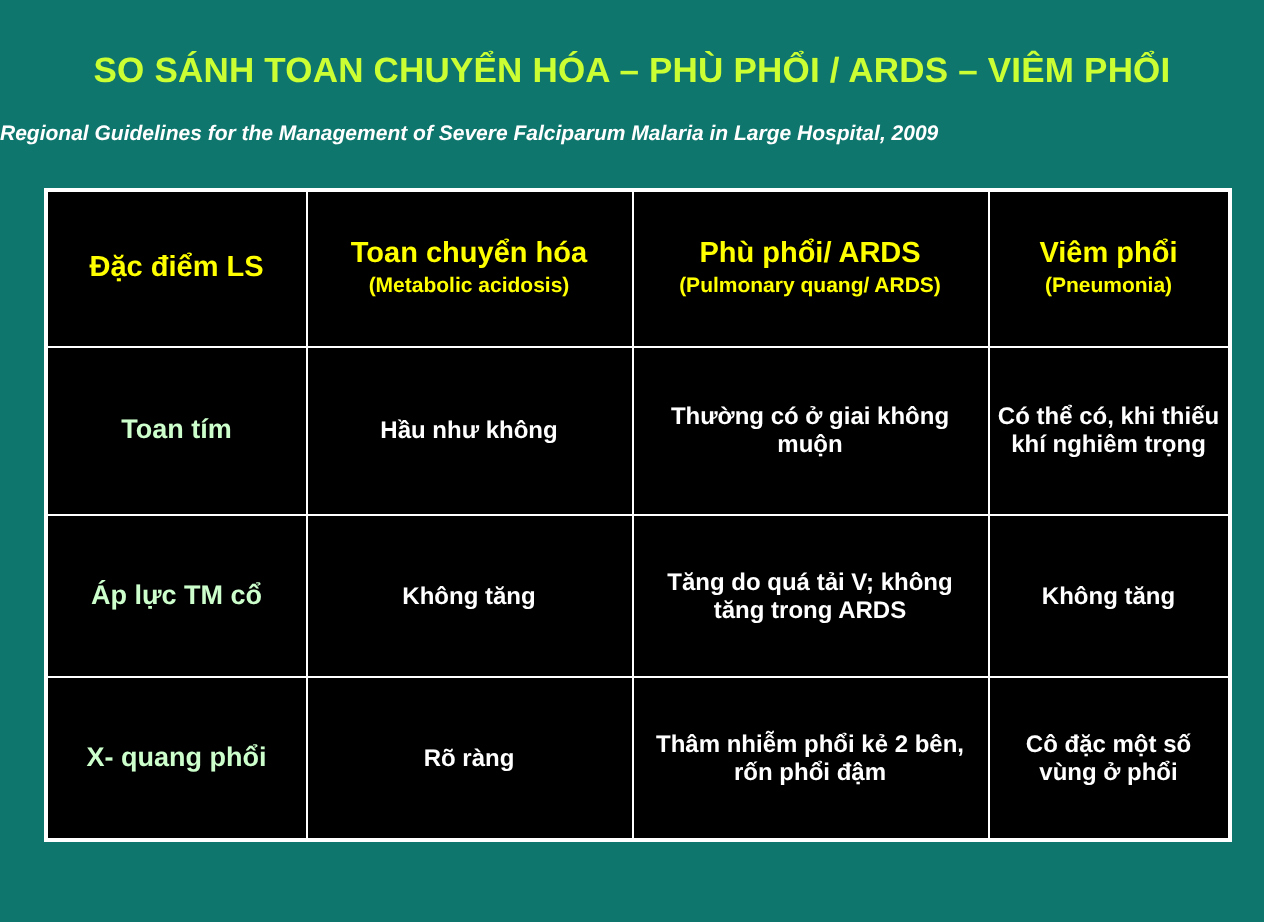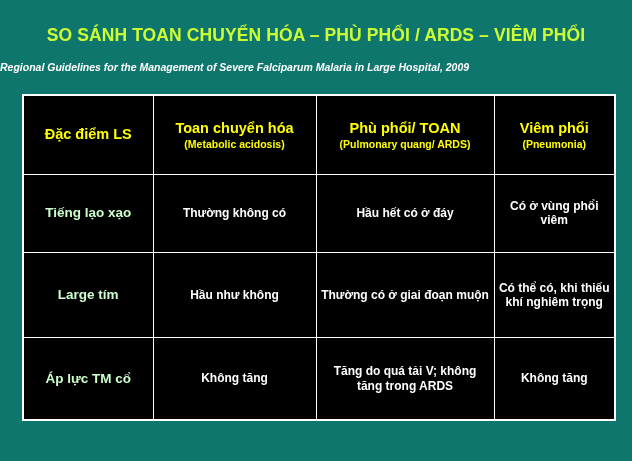--- a/index.html
+++ b/index.html
@@ -125,48 +125,48 @@
       <tbody>
         <tr class="hdr r1">
           <td>
             <span class="hdr-main">Đặc điểm LS</span>
           </td>
           <td>
             <span class="hdr-main">Toan chuyển hóa</span>
             <span class="hdr-sub">(Metabolic acidosis)</span>
           </td>
           <td>
-            <span class="hdr-main">Phù phổi/ TOAN</span>
+            <span class="hdr-main">Phù phổi/ ARDS</span>
             <span class="hdr-sub">(Pulmonary quang/ ARDS)</span>
           </td>
           <td>
             <span class="hdr-main">Viêm phổi</span>
             <span class="hdr-sub">(Pneumonia)</span>
           </td>
         </tr>
 
-        <tr class="r2">
-          <td class="rowlabel">Tiếng lạo xạo</td>
-          <td class="val">Thường không có</td>
-          <td class="val">Hầu hết có ở đáy</td>
-          <td class="val">Có ở vùng phổi viêm</td>
-        </tr>
 
 
         <tr class="r4">
-          <td class="rowlabel">Large tím</td>
+          <td class="rowlabel">Toan tím</td>
           <td class="val">Hầu như không</td>
-          <td class="val">Thường có ở giai đoạn muộn</td>
+          <td class="val">Thường có ở giai không muộn</td>
           <td class="val">Có thể có, khi thiếu khí nghiêm trọng</td>
         </tr>
 
         <tr class="r5">
           <td class="rowlabel">Áp lực TM cổ</td>
           <td class="val">Không tăng</td>
           <td class="val">Tăng do quá tải V; không tăng trong ARDS</td>
           <td class="val">Không tăng</td>
         </tr>
 
+        <tr class="r6">
+          <td class="rowlabel">X- quang phổi</td>
+          <td class="val">Rõ ràng</td>
+          <td class="val">Thâm nhiễm phổi kẻ 2 bên, rốn phổi đậm</td>
+          <td class="val">Cô đặc một số vùng ở phổi</td>
+        </tr>
       </tbody>
     </table>
   </div>
 
 </div>
 
 </body></html>

